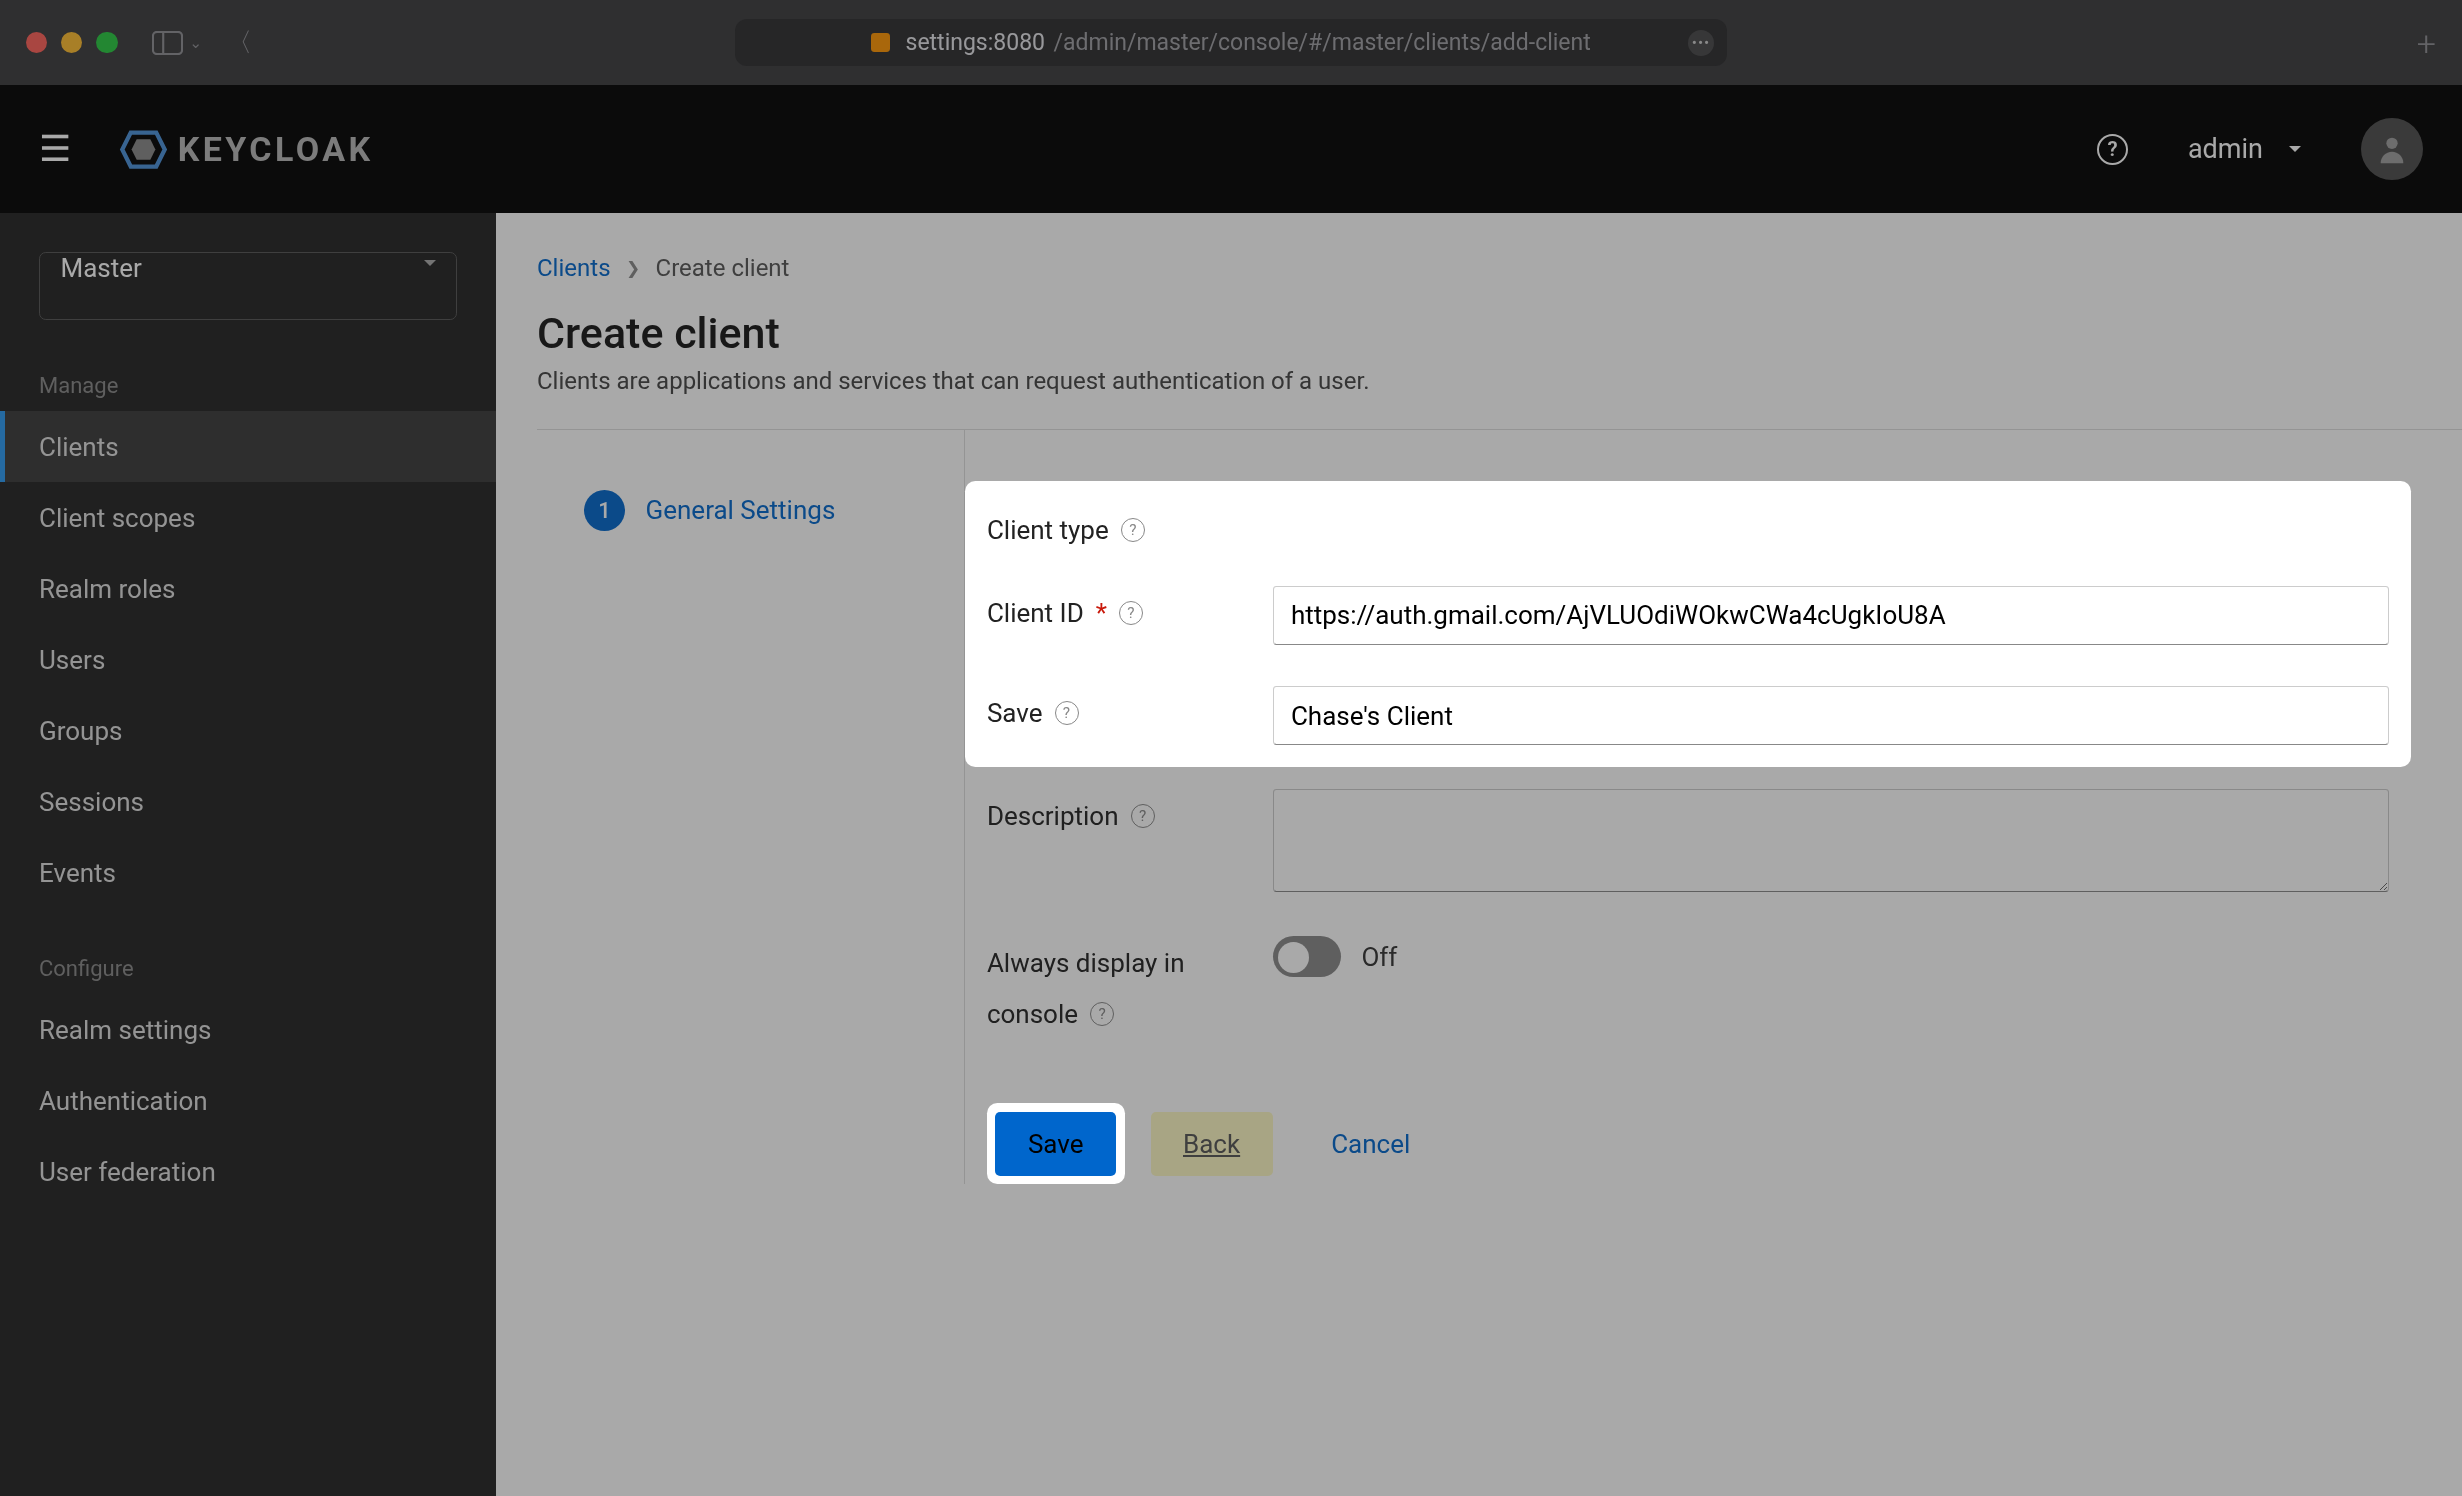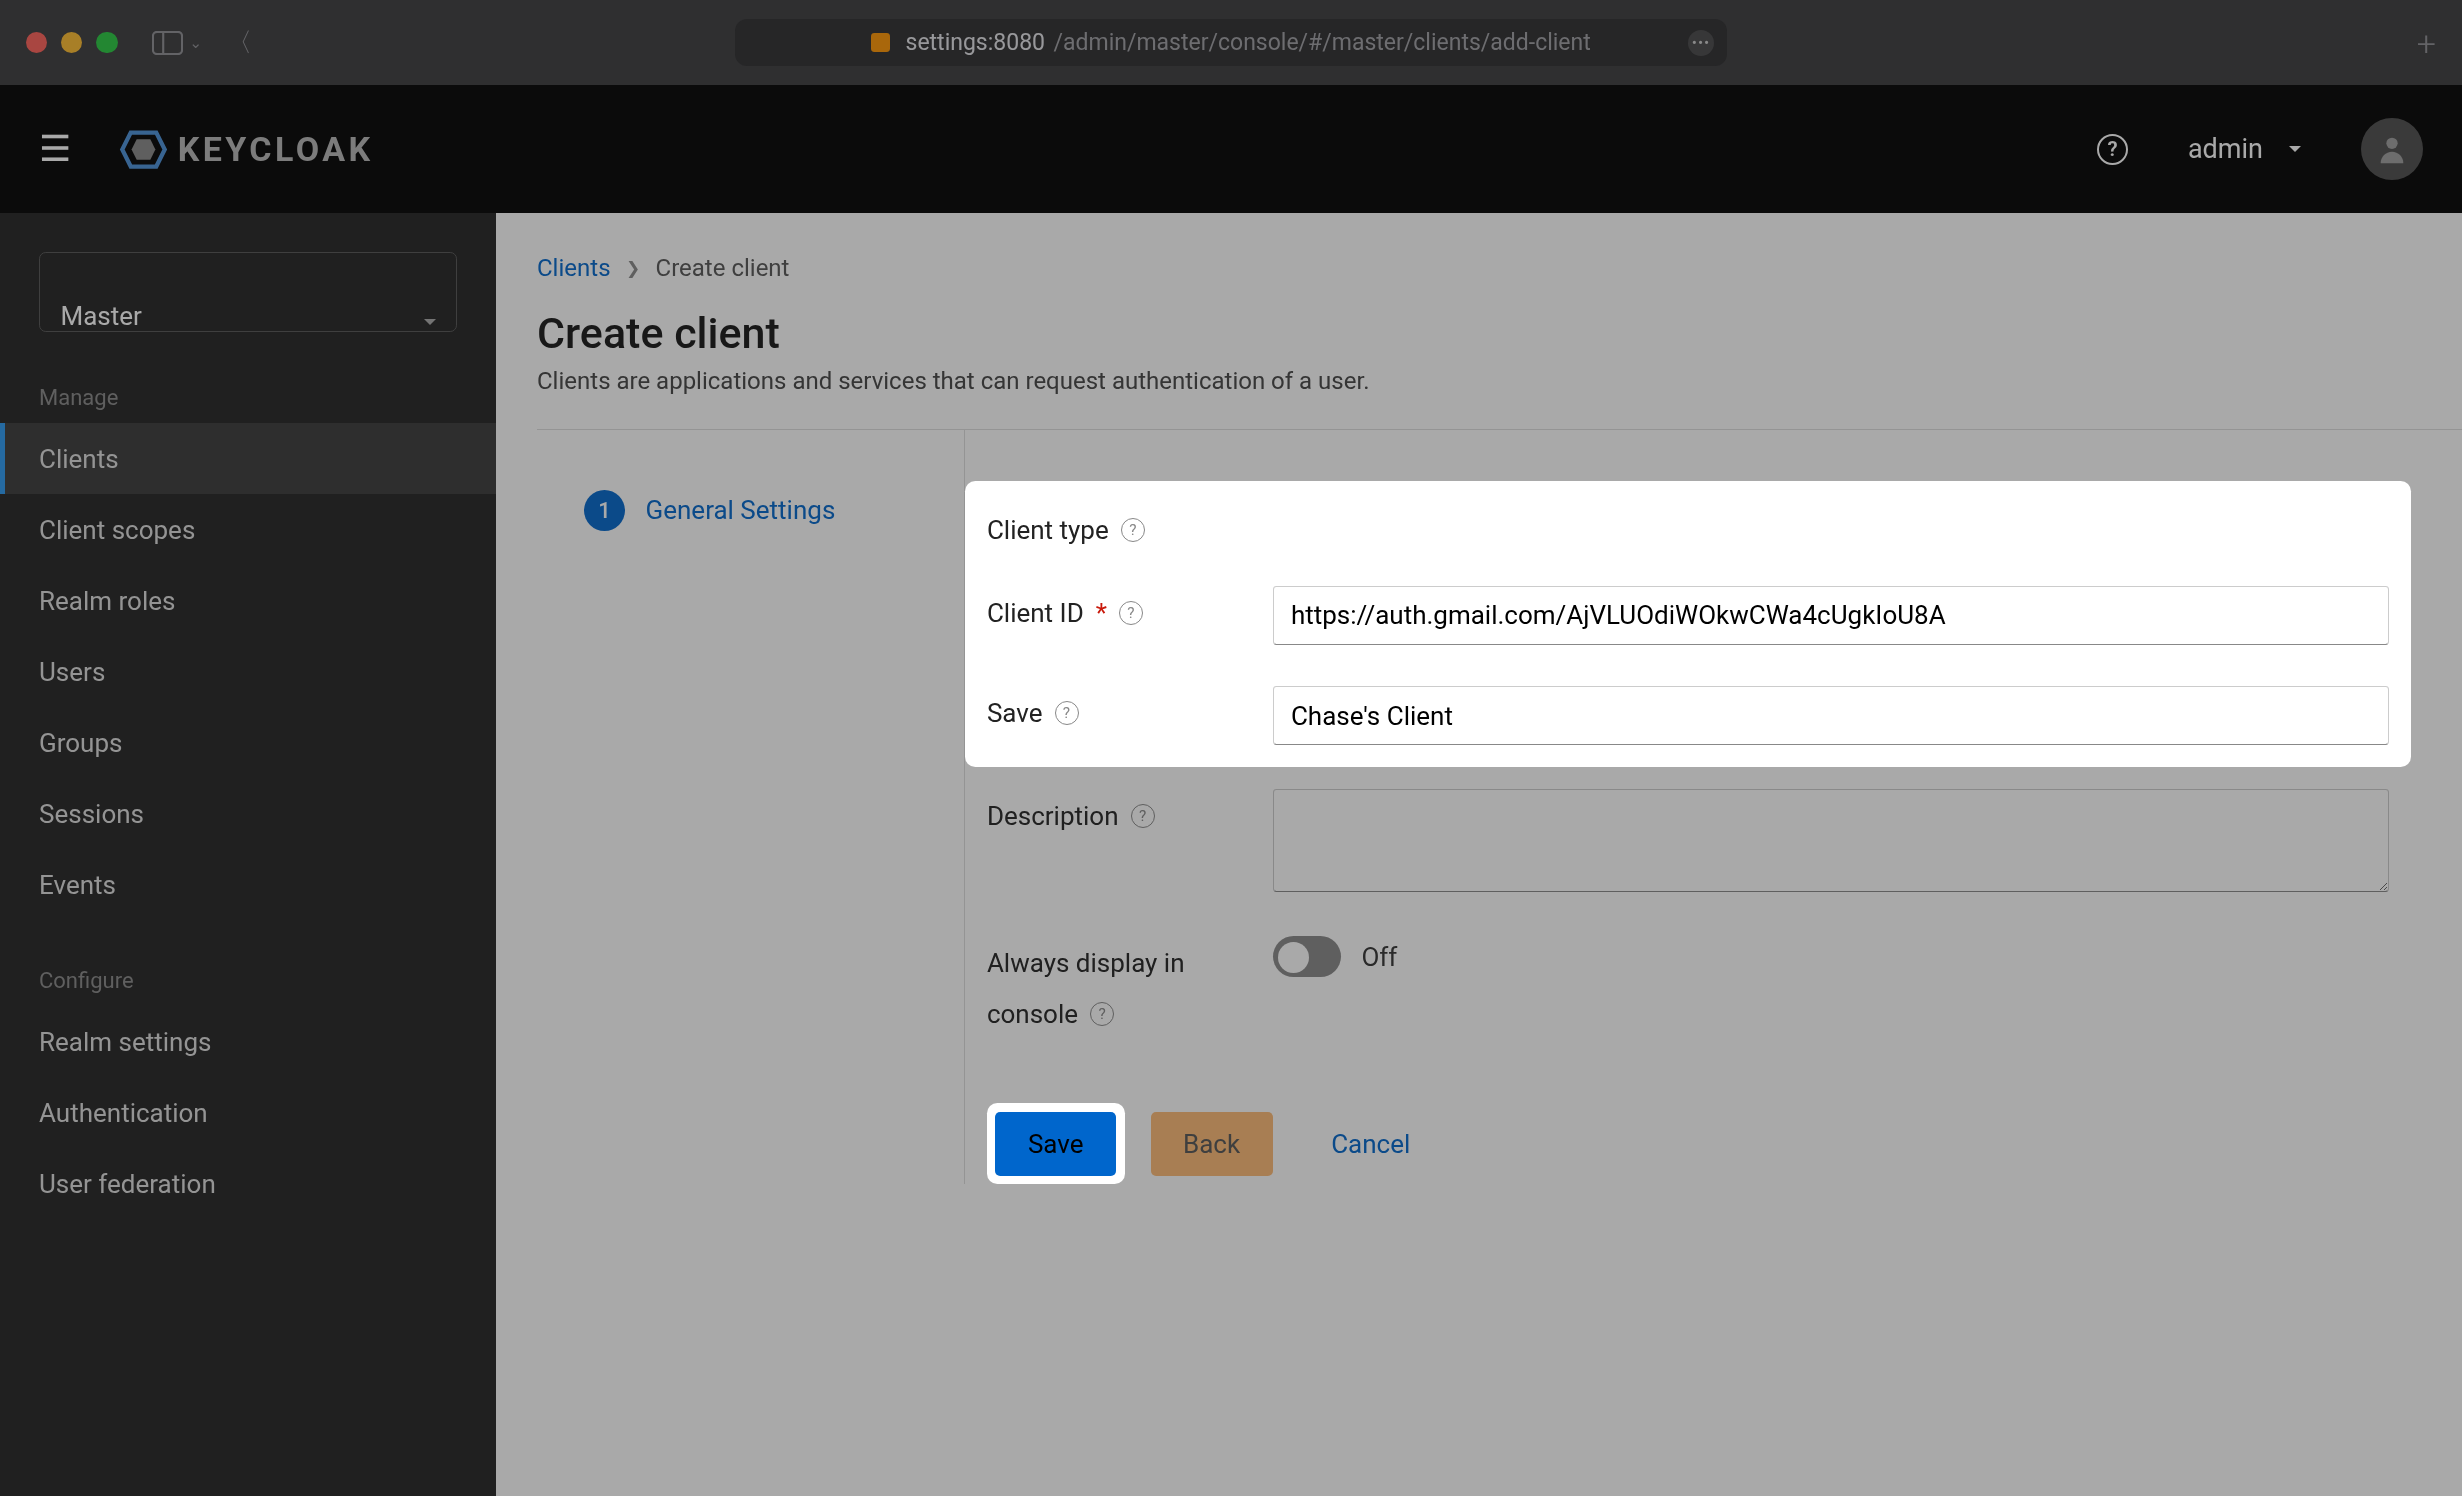--- a/index.html
+++ b/index.html
@@ -30,21 +30,21 @@
 .logo-text{color:#b7b7b7;font-size:34px;font-weight:700;letter-spacing:3.4px;}
 .topbar-right{margin-left:auto;display:flex;align-items:center;gap:60px;}
 .help-icon{width:31px;height:31px;border:2.6px solid #fff;border-radius:50%;display:flex;align-items:center;justify-content:center;color:#fff;font-size:20.5px;font-weight:600;}
 .user-menu{display:flex;align-items:center;gap:26px;color:#fff;font-size:27px;}
 .caret-down{border:6.8px solid transparent;border-top-color:#fff;margin-top:6.8px;}
 .avatar{width:62px;height:62px;border-radius:50%;background:#4d4d4d;display:flex;align-items:center;justify-content:center;}
 .avatar svg{width:34px;height:34px;fill:#9e9e9e;}
 
 
 .sidebar{position:absolute;top:128px;left:0;width:496px;bottom:0;background:#222;color:#ccc;}
-.realm-select{margin:39px;height:80px;border:1.7px solid #555;border-radius:6.8px;display:flex;align-items:flex-end;padding:0 20.5px;font-size:26px;color:#fff;background:#222;}
+.realm-select{margin:39px;height:68px;border:1.7px solid #555;border-radius:6.8px;display:flex;align-items:flex-start;padding:0 20.5px;font-size:26px;color:#fff;background:#222;}
 .realm-select .caret{margin-left:auto;border:6.8px solid transparent;border-top-color:#aaa;margin-top:6.8px;}
 .side-section-label{padding:13.7px 39px;font-size:22px;color:#888;}
 .side-item{padding:20.5px 39px;font-size:26px;color:#ddd;cursor:pointer;}
 .side-item.active{background:#393939;border-left:5.1px solid #2b9af3;padding-left:34px;}
 .side-gap{height:34px;}
 
 
 .main{position:absolute;top:128px;left:496px;right:0;bottom:0;background:#fff;padding:41px 0 0 41px;}
 .breadcrumb{font-size:24px;display:flex;align-items:center;gap:15.4px;}
 .bc-link{color:#0066cc;}
@@ -71,21 +71,21 @@
 .select .caret{margin-left:auto;border:6.8px solid transparent;border-top-color:#222;margin-top:6.8px;}
 .textarea{height:103px;resize:both;}
 .toggle-wrap{display:flex;align-items:center;gap:20.5px;}
 .toggle{width:68px;height:41px;background:#888;border-radius:20.5px;position:relative;}
 .toggle::after{content:"";position:absolute;left:5.1px;top:5.1px;width:31px;height:31px;border-radius:50%;background:#fff;}
 .toggle-label{font-size:26px;color:#333;}
 
 .actions{display:flex;gap:26px;align-items:center;margin-top:26px;padding-left:22px;}
 .btn{padding:17px 32.5px;font-size:26px;border-radius:5.1px;border:none;cursor:pointer;}
 .btn-primary{background:#0066cc;color:#000000;}
-.btn-secondary{background:#fdba74;color:#555;}
+.btn-secondary{background:#fef9c3;color:#555;text-decoration:underline;}
 .btn-link{background:none;color:#0066cc;}
 
 
 .dimmer{position:absolute;inset:0;background:rgba(30,30,30,0.38);pointer-events:none;}
 .highlight-card{background:#fff;border-radius:10.3px;padding:22px 22px 6.8px 22px;position:relative;z-index:5;}
 .highlight-card .form-row:last-child{margin-bottom:15.4px;}
 .save-highlight{position:relative;z-index:5;background:#fff;padding:8.5px;border-radius:10.3px;display:inline-flex;}
 .divider{width:0.9px;background:#ddd;}
 </style>
 </head>

